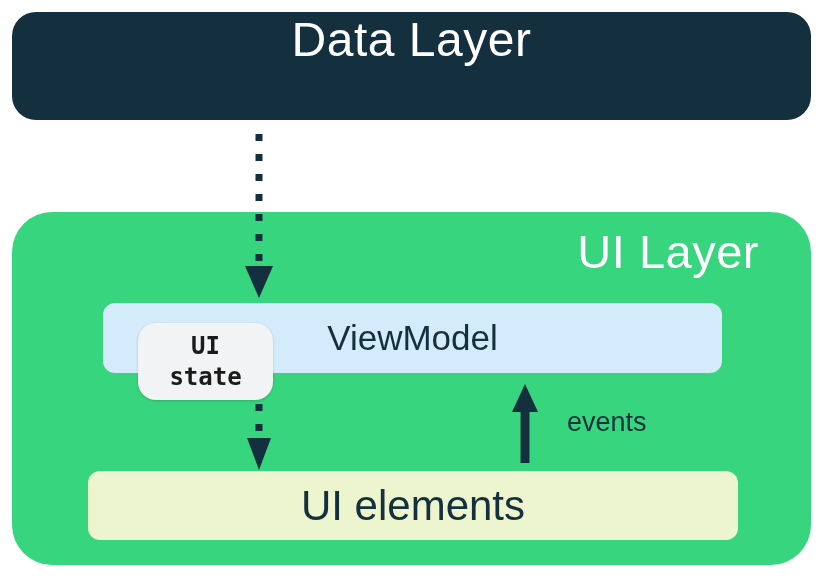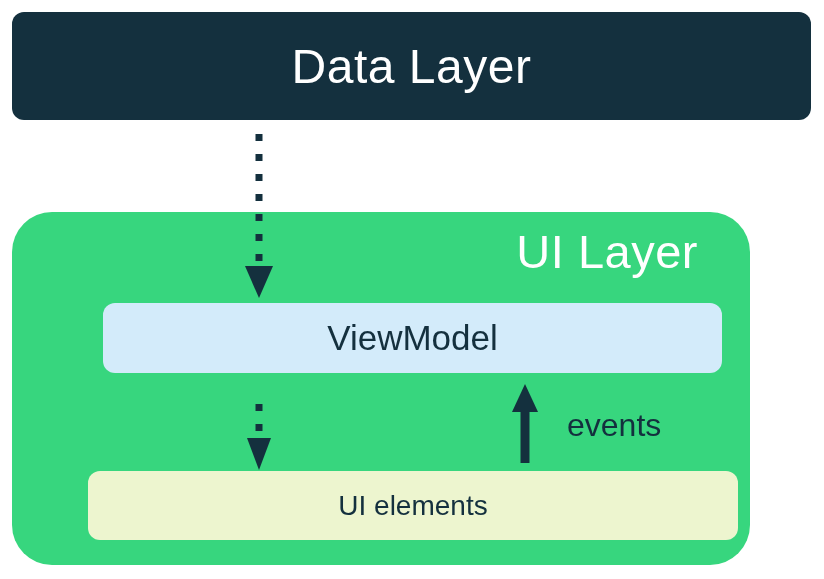--- a/index.html
+++ b/index.html
@@ -7,30 +7,30 @@
     --light-yellow:#edf5cf; --light-gray:#f1f3f4; --code-text:#1b1b1b;
   }
   *{margin:0;padding:0;box-sizing:border-box;}
   html,body{background:#ffffff;}
   .canvas{
     position:relative;width:824px;height:579px;background:#ffffff;
     font-family:"Liberation Sans",sans-serif;overflow:hidden;
   }
   .data-layer{
     position:absolute;left:12px;top:12px;width:799px;height:108px;
-    background:var(--navy);border-radius:12px;
-    display:flex;align-items:center;justify-content:center;
+    background:var(--navy);border-radius:24px;
+    display:flex;align-items:flex-start;justify-content:center;
   }
   .data-layer-label{color:#ffffff;font-size:48px;letter-spacing:0.5px;}
   .app-data-label{
     position:absolute;left:62px;top:133px;width:190px;
     text-align:center;color:var(--navy);font-size:27px;line-height:33px;
   }
   .ui-layer{
-    position:absolute;left:12px;top:212px;width:738px;height:353px;
+    position:absolute;left:12px;top:212px;width:799px;height:353px;
     background:var(--green);border-radius:40px;
   }
   .ui-layer-title{
     position:absolute;top:12px;right:52px;
     color:#ffffff;font-size:47px;letter-spacing:0.5px;
   }
   .viewmodel{
     position:absolute;left:91px;top:91px;width:619px;height:70px;
     background:var(--light-blue);border-radius:12px;
     display:flex;align-items:center;justify-content:center;
@@ -42,24 +42,24 @@
     display:flex;flex-direction:column;align-items:center;justify-content:center;
     box-shadow:0 1px 3px rgba(0,0,0,0.18);
     font-family:"DejaVu Sans Mono","Liberation Mono",monospace;
     font-weight:bold;font-size:24px;line-height:31px;color:var(--code-text);
   }
   .ui-elements{
     position:absolute;left:76px;top:259px;width:650px;height:69px;
     background:var(--light-yellow);border-radius:12px;
     display:flex;align-items:center;justify-content:center;
   }
-  .ui-elements-label{color:var(--navy);font-size:28px;text-align:right;}
+  .ui-elements-label{color:var(--navy);font-size:42px;text-align:right;}
   .events-label{
     position:absolute;left:555px;top:195px;
-    color:var(--navy);font-size:32px;
+    color:var(--navy);font-size:27px;
   }
   .arrows{
     position:absolute;left:0;top:0;width:824px;height:579px;
     pointer-events:none;color:var(--navy);
   }
   .arrow-stroke{stroke:currentColor;fill:none;}
   .arrow-fill{fill:currentColor;stroke:none;}
 </style>
 </head>
 <body>
@@ -73,20 +73,24 @@
   <div class="app-data-label">
   </div>
 
   <div class="ui-layer">
     <div class="ui-layer-title">UI Layer</div>
 
     <div class="viewmodel">
       <span class="viewmodel-label">ViewModel</span>
     </div>
 
+    <div class="ui-state">
+      <div>UI</div>
+      <div>state</div>
+    </div>
 
     <div class="events-label">events</div>
 
     <div class="ui-elements">
       <span class="ui-elements-label">UI elements</span>
     </div>
   </div>
 
   <svg class="arrows" viewBox="0 0 824 579">
 

